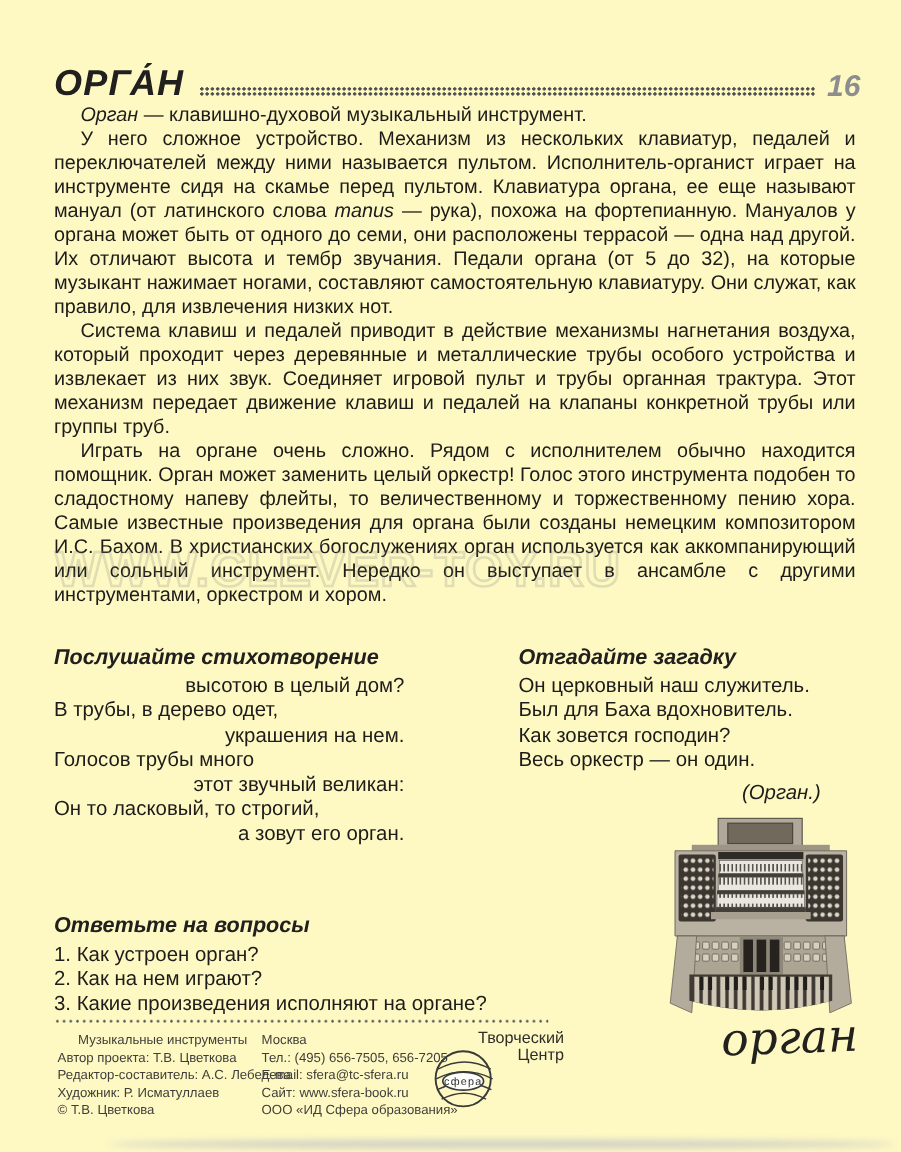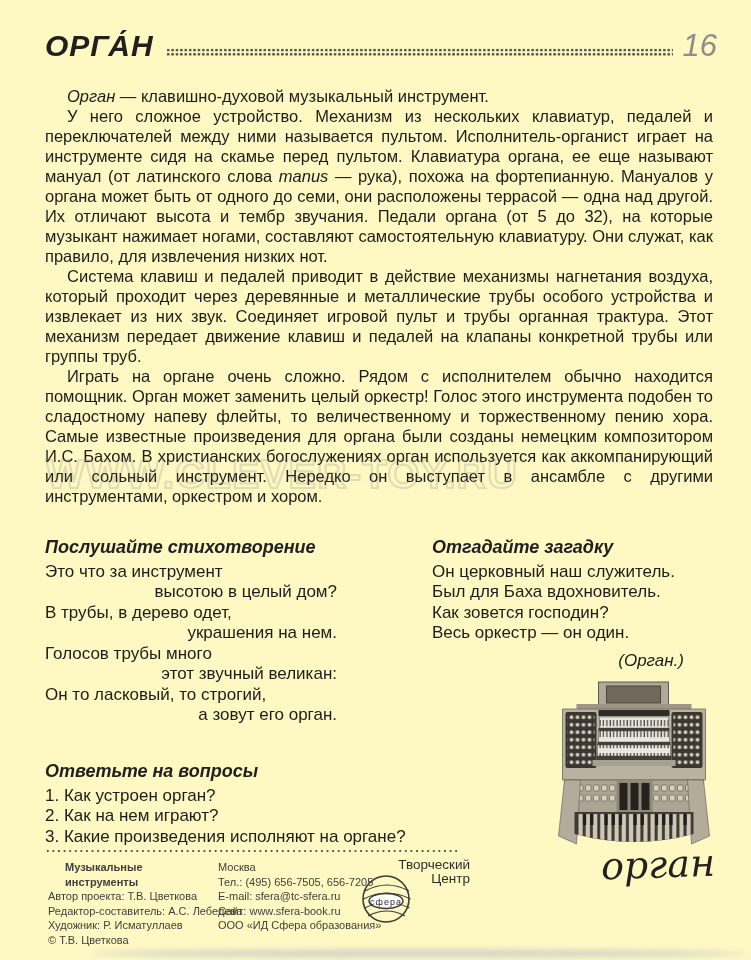--- a/index.html
+++ b/index.html
@@ -5,21 +5,21 @@
   html,body{margin:0;padding:0;background:#e8e8e8;}
   .page{position:relative;width:751px;height:960px;background:#fef9c3;overflow:hidden;
         font-family:"Liberation Sans",sans-serif;color:#1d1c1a;}
 
   
   .header{position:absolute;left:45px;top:30px;width:672px;display:flex;align-items:flex-end;}
   .title{font-size:30px;font-weight:bold;font-style:italic;letter-spacing:1px;line-height:1;color:#21201e;}
   .leader{flex:1;height:8px;margin:0 10px 5px 12px;
           background-image:radial-gradient(circle,#4e4e4e 1.15px,transparent 1.4px);
           background-size:4.4px 4.2px;}
-  .pagenum{font-size:31px;font-style:italic;font-weight:normal;color:#8d8d8d;line-height:1;}
+  .pagenum{font-size:25px;font-style:italic;font-weight:bold;color:#8d8d8d;line-height:1;margin-top:30px;}
 
   
   .article{position:absolute;left:45px;top:86px;width:668px;font-size:16.5px;line-height:20px;
            text-align:justify;z-index:1;}
   .article p{margin:0;text-indent:22px;}
   .article em{font-style:italic;}
 
   
   .watermark{position:absolute;left:46px;top:451px;width:705px;font-size:41px;font-weight:bold;
              letter-spacing:1px;white-space:nowrap;color:transparent;
@@ -40,21 +40,21 @@
            font-family:"DejaVu Serif",serif;font-style:italic;font-size:38px;color:#23211e;
            transform:rotate(-2deg);}
 
   
   .footer-sep{position:absolute;left:45px;top:849px;width:412px;height:4px;
               background-image:radial-gradient(circle,#5a5a5a 1px,transparent 1.2px);
               background-size:5.6px 4px;background-repeat:repeat-x;}
   .footer{position:absolute;left:48px;top:860px;width:430px;font-size:11px;line-height:14.5px;color:#3f3e3a;}
   .footer .col1{position:absolute;left:0;top:0;width:168px;}
   .footer .col2{position:absolute;left:170px;top:0;width:178px;}
-  .footer .bold{font-weight:bold;padding-left:17px;}
+  .footer .bold{font-weight:normal;padding-left:17px;}
   .logo{position:absolute;left:312px;top:-2px;width:110px;height:74px;}
   .logo-line{text-align:right;font-size:13.5px;line-height:13.5px;color:#2e2d2a;}
   .logo-badge{position:absolute;left:0;top:14px;}
 
   
   .scan-edge{position:absolute;left:90px;right:4px;bottom:3px;height:7px;background:#c6c6c6;
              border-radius:50%;filter:blur(3px);opacity:.85;}
 </style>
 </head>
 <body>
@@ -72,21 +72,20 @@
       <p><span>У него сложное устройство. Механизм из нескольких клавиатур, педалей и переключателей между ними называется пультом. Исполнитель-органист играет на инструменте сидя на скамье перед пультом. Клавиатура органа, ее еще называют мануал (от латинского слова </span><em>manus</em><span> — рука), похожа на фортепианную. Мануалов у органа может быть от одного до семи, они расположены террасой — одна над другой. Их отличают высота и тембр звучания. Педали органа (от 5 до 32), на которые музыкант нажимает ногами, составляют самостоятельную клавиатуру. Они служат, как правило, для извлечения низких нот.</span></p>
       <p><span>Система клавиш и педалей приводит в действие механизмы нагнетания воздуха, который проходит через деревянные и металлические трубы особого устройства и извлекает из них звук. Соединяет игровой пульт и трубы органная трактура. Этот механизм передает движение клавиш и педалей на клапаны конкретной трубы или группы труб.</span></p>
       <p><span>Играть на органе очень сложно. Рядом с исполнителем обычно находится помощник. Орган может заменить целый оркестр! Голос этого инструмента подобен то сладостному напеву флейты, то величественному и торжественному пению хора. Самые известные произведения для органа были созданы немецким композитором И.С. Бахом. В христианских богослужениях орган используется как аккомпанирующий или сольный инструмент. Нередко он выступает в ансамбле с другими инструментами, оркестром и хором.</span></p>
     </div>
 
   <div class="watermark">WWW.CLEVER-TOY.RU</div>
 
   <div class="poem">
     <div class="section-heading">Послушайте стихотворение</div>
     <div>
-        <div class="line">Это что за инструмент</div>
         <div class="line right">высотою в целый дом?</div>
         <div class="line">В трубы, в дерево одет,</div>
         <div class="line right">украшения на нем.</div>
         <div class="line">Голосов трубы много</div>
         <div class="line right">этот звучный великан:</div>
         <div class="line">Он то ласковый, то строгий,</div>
         <div class="line right">а зовут его орган.</div>
       </div>
   </div>
 

